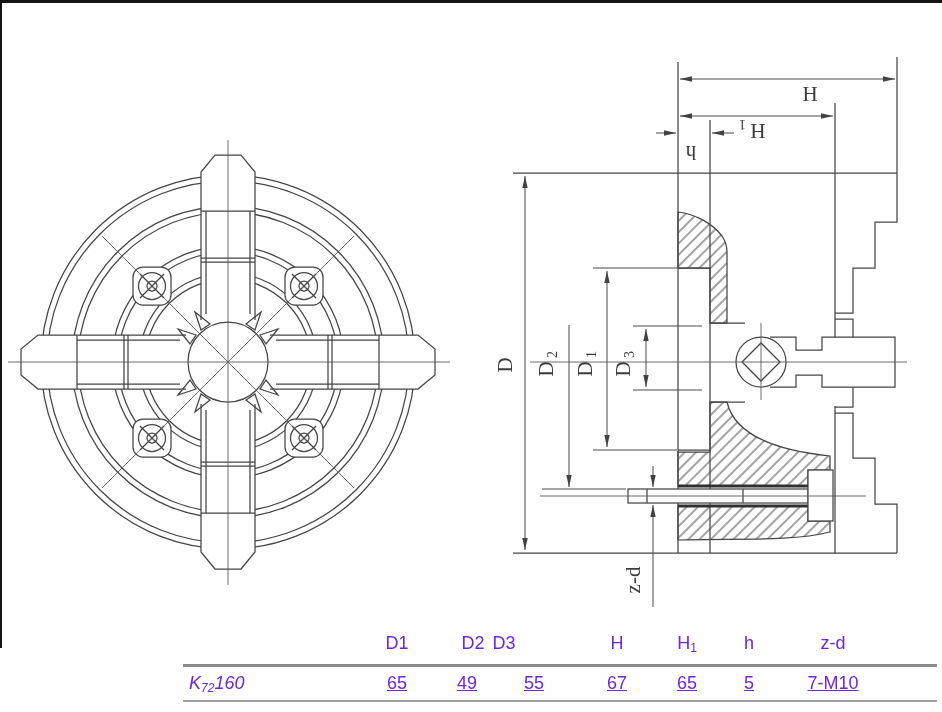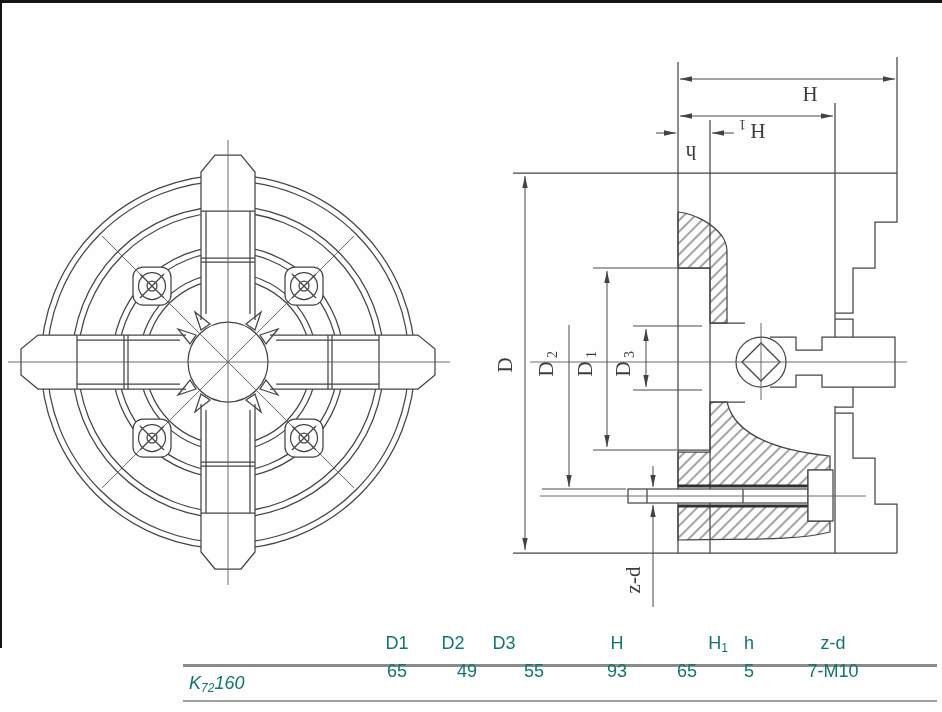--- a/index.html
+++ b/index.html
@@ -10,29 +10,29 @@
   svg{position:absolute;left:0;top:0;}
   svg .ln{stroke:#454545;stroke-width:1.25;fill:none;stroke-linecap:butt;stroke-linejoin:miter;}
   svg .fillw{fill:#fefefe;}
   svg .cl{stroke:#5d5d5d;stroke-width:0.9;fill:none;}
   svg .dim{stroke:#4a4a4a;stroke-width:1;fill:none;}
   svg .ext{stroke:#4a4a4a;stroke-width:1;fill:none;}
   svg .thick{stroke:#303030;stroke-width:3.2;fill:none;}
   svg .hatched{fill:url(#hatch);stroke:#454545;stroke-width:1.25;}
   svg text{fill:#3b3b3b;font-family:"Liberation Serif",serif;font-size:21px;}
   svg text.sub{font-size:14px;}
-  .spec-table{position:absolute;left:0;top:625px;width:942px;height:87px;color:#0f766e;
+  .spec-table{position:absolute;left:0;top:625px;width:942px;height:87px;color:#6d28d9;
               font-size:18px;}
   .spec-table .cell{position:absolute;transform:translateX(-50%);white-space:nowrap;}
   .spec-table .model{position:absolute;left:189px;top:48px;font-style:italic;}
   .spec-table sub,.spec-table .subtxt{font-size:12px;vertical-align:-3px;}
   .rule-a{position:absolute;left:183px;top:39px;width:754px;height:3px;background:#8b8b8b;}
   .rule-b{position:absolute;left:183px;top:75px;width:754px;height:2px;background:#a0a0a0;}
   .hdr-row .cell{top:8px;}
-  .val-row .cell{top:36px;}
+  .val-row .cell{top:48px;text-decoration:underline;}
 </style>
 </head>
 <body>
 
 <div class="page">
   <div class="scan-border-top"></div>
   <div class="scan-border-left"></div>
 
   <svg width="942" height="712" viewBox="0 0 942 712">
     <defs>
@@ -202,33 +202,33 @@
       </g>
       <g transform="translate(640,580) rotate(-90)">
         <text x="0" y="0" text-anchor="middle">z-d</text>
       </g>
     </g>
   </svg>
 
   <div class="spec-table">
     <div class="hdr-row">
       <span class="cell" style="left:397px"><span>D1</span><span class="subtxt"></span></span>
-      <span class="cell" style="left:453px"><span>D2</span><span class="subtxt"></span></span>
+      <span class="cell" style="left:473px"><span>D2</span><span class="subtxt"></span></span>
       <span class="cell" style="left:504px"><span>D3</span><span class="subtxt"></span></span>
       <span class="cell" style="left:617px"><span>H</span><span class="subtxt"></span></span>
-      <span class="cell" style="left:718px"><span>H</span><span class="subtxt">1</span></span>
+      <span class="cell" style="left:687px"><span>H</span><span class="subtxt">1</span></span>
       <span class="cell" style="left:749px"><span>h</span><span class="subtxt"></span></span>
       <span class="cell" style="left:833px"><span>z-d</span><span class="subtxt"></span></span>
     </div>
     <div class="rule-a"></div>
     <div class="val-row">
       <span class="model"><span>K</span><span class="subtxt">72</span><span>160</span></span>
       <span class="cell" style="left:397px">65</span>
       <span class="cell" style="left:467px">49</span>
       <span class="cell" style="left:534px">55</span>
-      <span class="cell" style="left:617px">93</span>
+      <span class="cell" style="left:617px">67</span>
       <span class="cell" style="left:687px">65</span>
       <span class="cell" style="left:749px">5</span>
       <span class="cell" style="left:833px">7-M10</span>
     </div>
     <div class="rule-b"></div>
   </div>
 </div>
 
 </body></html>

